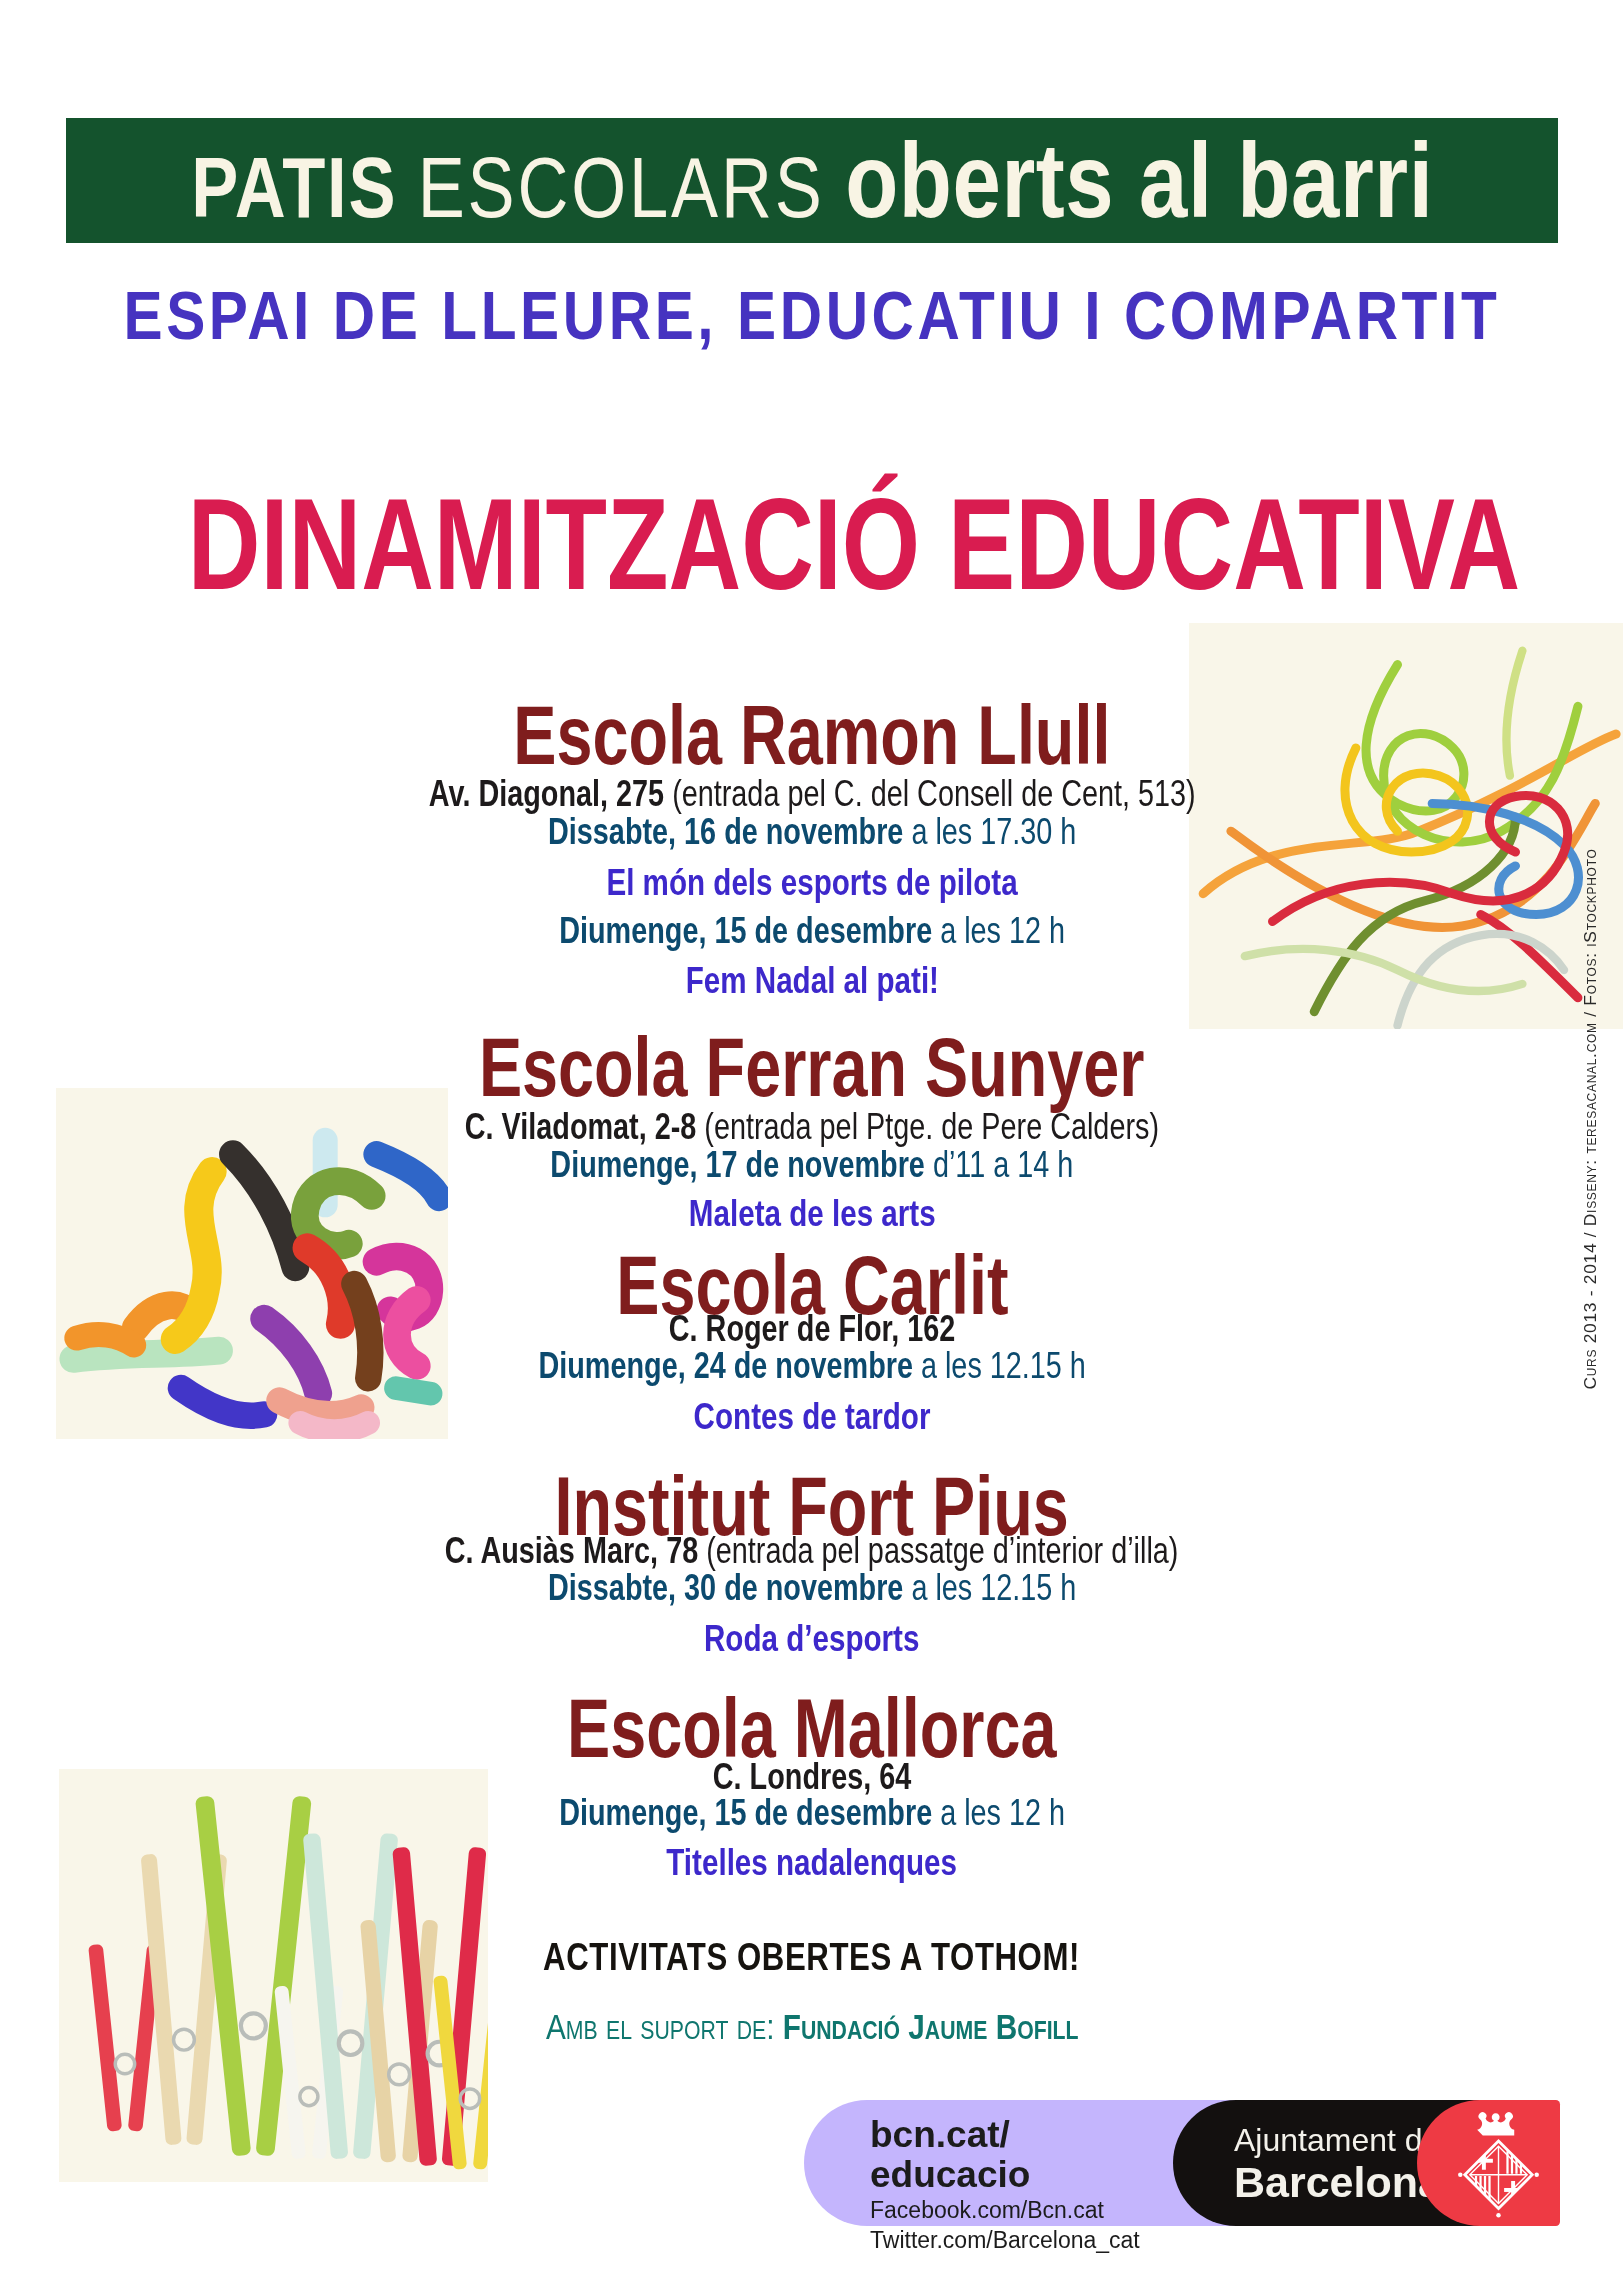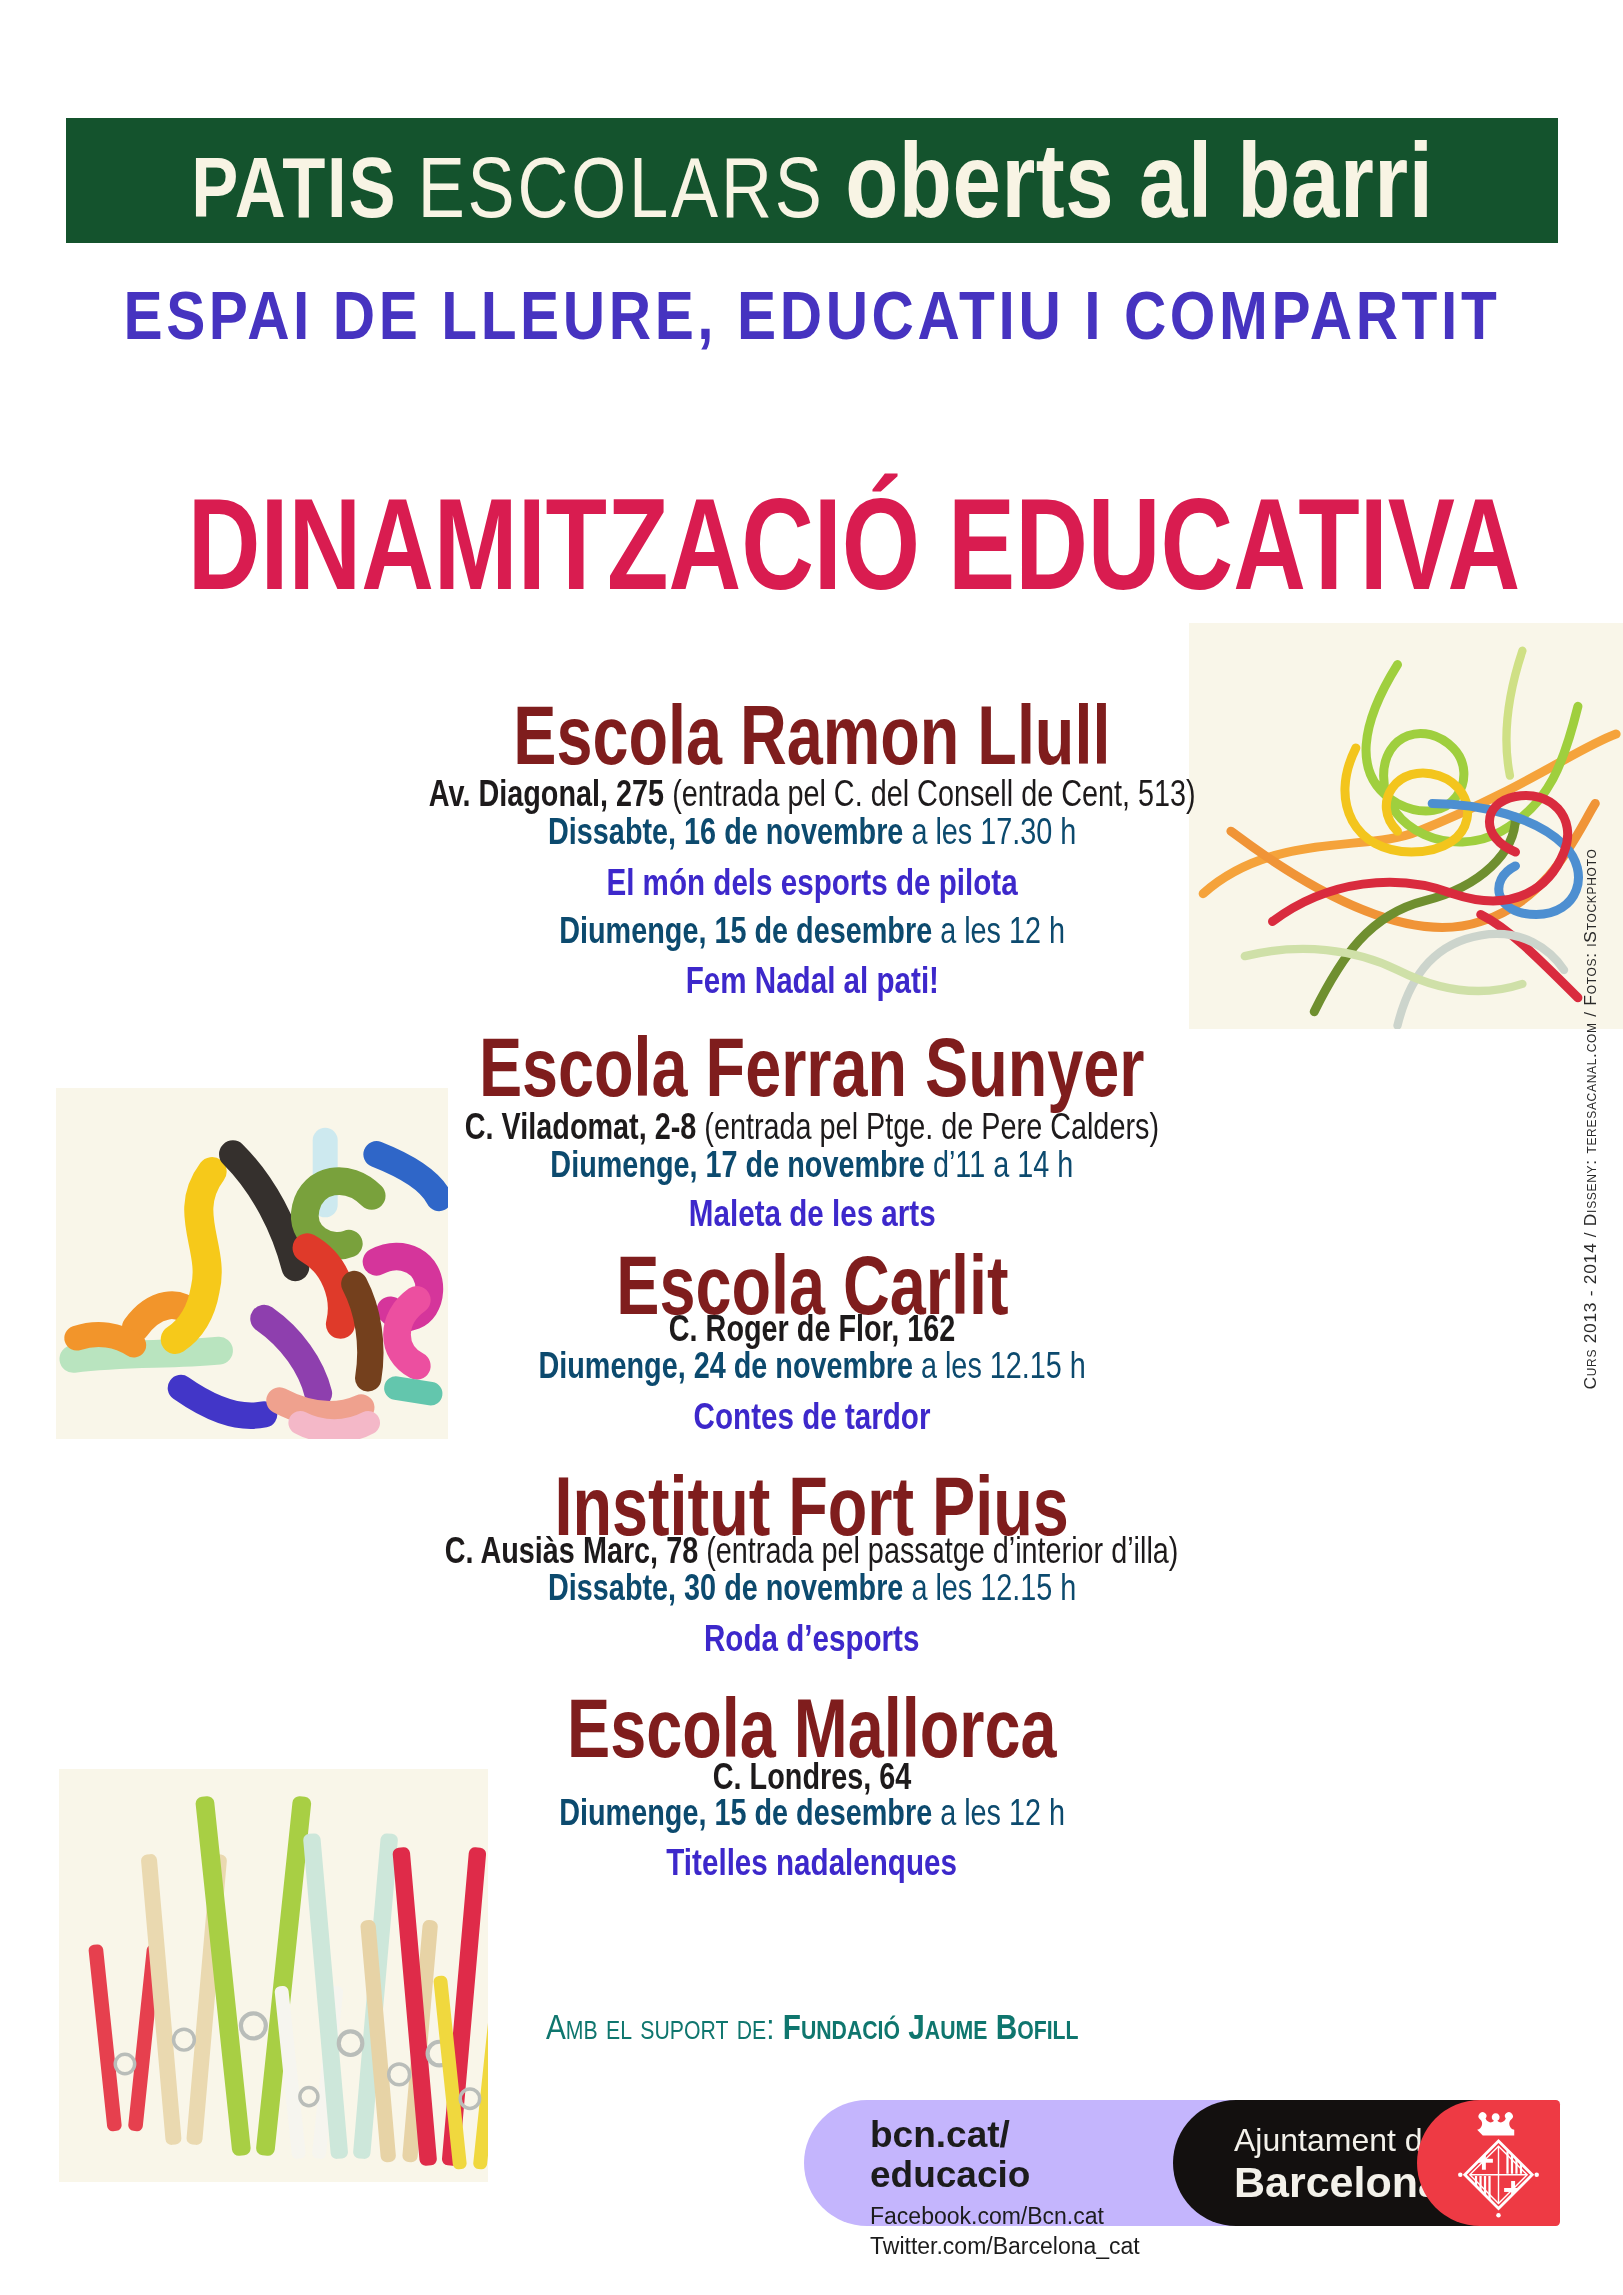--- a/index.html
+++ b/index.html
@@ -46,21 +46,21 @@
 
   
   .bar{position:absolute;top:2100px;height:126px}
   .bar-gray{left:804px;width:583px;background:#c4b5fd;border-radius:63px 0 0 63px}
   .bar-black{left:1173px;width:326px;background:#13100f;border-radius:63px 0 0 63px}
   .bar-red{left:1417px;width:143px;background:#ee3a44;border-radius:63px 4.2px 4.2px 63px;
            display:flex;align-items:center;justify-content:flex-end}
   .gray-inner{padding:15.3px 0 0 66px;color:#1c1c1c}
   .gurl{font-size:37px;font-weight:bold;line-height:40px}
   .gsoc{font-size:23px;line-height:30px}
-  .gsoc.first{margin-top:6px}
+  .gsoc.first{margin-top:0}
   .black-inner{padding:22px 0 0 61px;color:#f3f1ea}
   .borg1{font-size:32px;line-height:37px}
   .borg2{font-size:43px;font-weight:bold;line-height:46px}
   .coat{width:103px;height:118px;margin-right:9.7px}
 </style>
 </head>
 <body>
 
 <div class="page">
 
@@ -213,20 +213,23 @@
     <div class="line name" style="top:1687px">
       <span class="cond sx78">Escola Mallorca</span></div>
     <div class="line addr" style="top:1759px">
       <span class="cond sx80"><b>C. Londres, 64</b><span></span></span></div>
     <div class="line date" style="top:1795px">
       <span class="cond sx80"><b>Diumenge, 15 de desembre</b><span class="time"> a les 12 h</span></span></div>
     <div class="line act" style="top:1844px">
       <span class="cond sx80">Titelles nadalenques</span></div>
   </div>
 
+  <div class="line open" style="top:1937px">
+    <span class="cond sx80">ACTIVITATS OBERTES A TOTHOM!</span>
+  </div>
   <div class="line support" style="top:2009px">
     <span class="cond sx85"><span>Amb el suport de: </span><b>Fundació Jaume Bofill</b></span>
   </div>
 
   <div class="credit">
     <span>Curs 2013 - 2014 / Disseny: teresacanal.com / Fotos: iStockphoto</span>
   </div>
 
   <div class="bar bar-gray">
     <div class="gray-inner">

